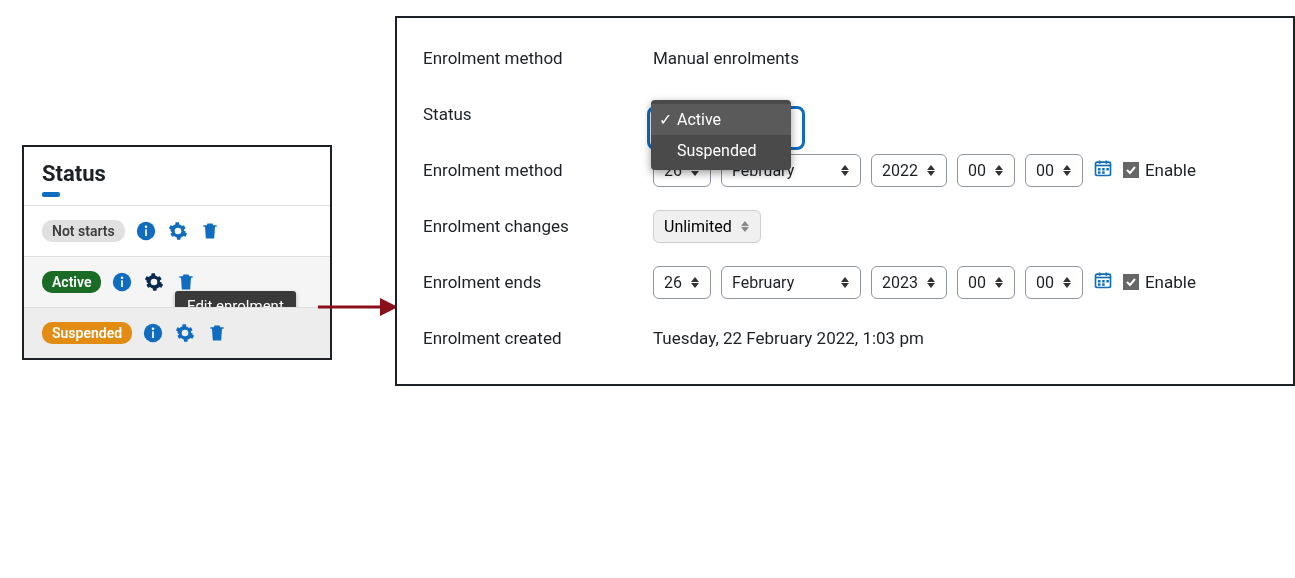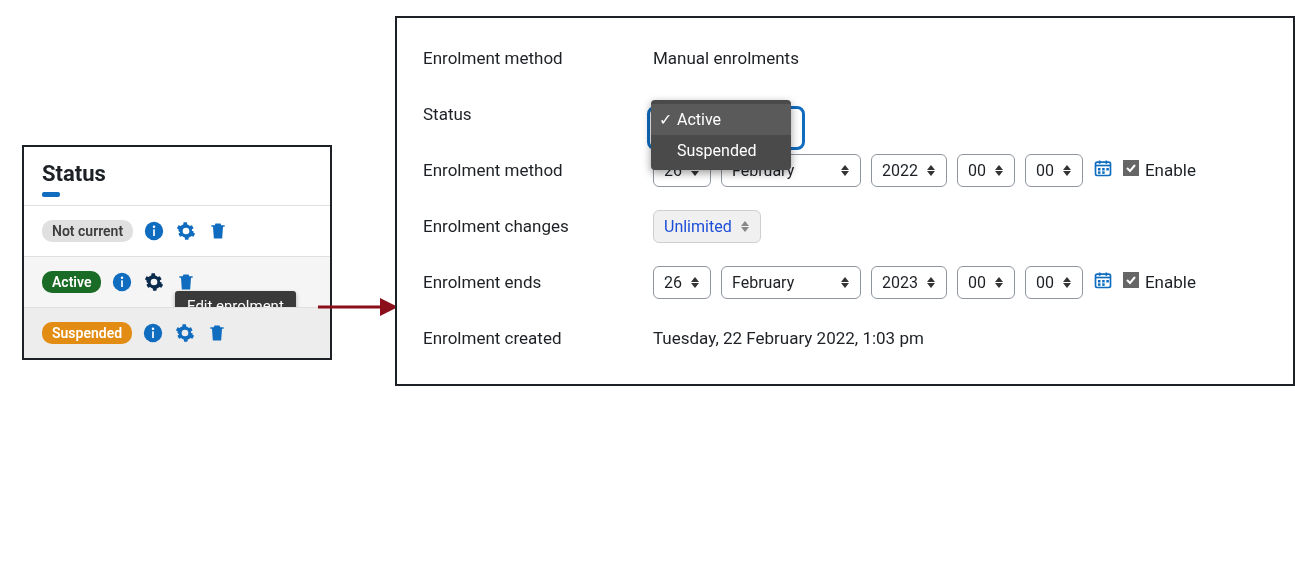--- a/index.html
+++ b/index.html
@@ -139,38 +139,38 @@
     align-items: center;
     gap: 8px;
     border: 1px solid #8f959e;
     border-radius: 6px;
     padding: 6px 10px;
     font-size: 16px;
     background: #fff;
     cursor: pointer;
     text-align: right;
   }
-  .sel.disabled { background: #f0f0f0; color: #1d4ed8; border-color: #cfcfcf; }
+  .sel.disabled { background: #f0f0f0; color: #000000; border-color: #cfcfcf; }
   .sel .caret { width:10px; display:inline-flex; flex-direction:column; gap:1px; align-items:center;}
   .caret-up { width:0;height:0;border-left:4px solid transparent;border-right:4px solid transparent;border-bottom:5px solid #333;}
   .caret-down { width:0;height:0;border-left:4px solid transparent;border-right:4px solid transparent;border-top:5px solid #333;}
   .sel.disabled .caret-up{border-bottom-color:#888;}
   .sel.disabled .caret-down{border-top-color:#888;}
   .month { width: 140px; justify-content: space-between;}
   .cal-icon svg { width:20px; height:20px; }
   .checkbox {
     width: 16px; height: 16px;
     border: 1px solid #666;
     background: #666;
     display: inline-flex;
     align-items: center;
     justify-content: center;
   }
   .checkbox svg { width:12px;height:12px; }
-  .enable-wrap { display:inline-flex; gap:6px;}
+  .enable-wrap { display:inline-flex; align-items:center; gap:6px;}
   
   .dropdown-menu {
     position: absolute;
     left: -2px;
     top: -14px;
     background: #4a4a4a;
     border-radius: 4px;
     padding: 4px 0;
     box-shadow: 0 3px 8px rgba(0,0,0,0.4);
     min-width: 140px;
@@ -219,21 +219,21 @@
 
 <div class="stage">
 
   <div class="status-card">
     <div class="status-header">
       <h3>Status</h3>
       <div class="dash"></div>
     </div>
 
     <div class="status-row">
-      <span class="badge badge-grey">Not current</span>
+      <span class="badge badge-grey">Not starts</span>
       <span class="icon-btn">
         <svg viewBox="0 0 24 24">
             <circle cx="12" cy="12" r="11" class="fill-blue"></circle>
             <rect x="11" y="10" width="2" height="8" fill="#fff"></rect>
             <circle cx="12" cy="7" r="1.5" fill="#fff"></circle>
           </svg>
       </span>
       <span class="icon-btn">
         <svg viewBox="0 0 24 24">
             <path class="fill-blue" d="M12 8a4 4 0 100 8 4 4 0 000-8zm9 4c0 .6-.1 1.2-.2 1.8l2.1 1.6-2 3.5-2.5-1a8 8 0 01-3.1 1.8l-.4 2.7h-4l-.4-2.7a8 8 0 01-3.1-1.8l-2.5 1-2-3.5 2.1-1.6A8 8 0 013 12c0-.6.1-1.2.2-1.8L1.1 8.6l2-3.5 2.5 1A8 8 0 018.7 4.3L9.1 1.6h4l.4 2.7a8 8 0 013.1 1.8l2.5-1 2 3.5-2.1 1.6c.1.6.2 1.2.2 1.8z"></path>

